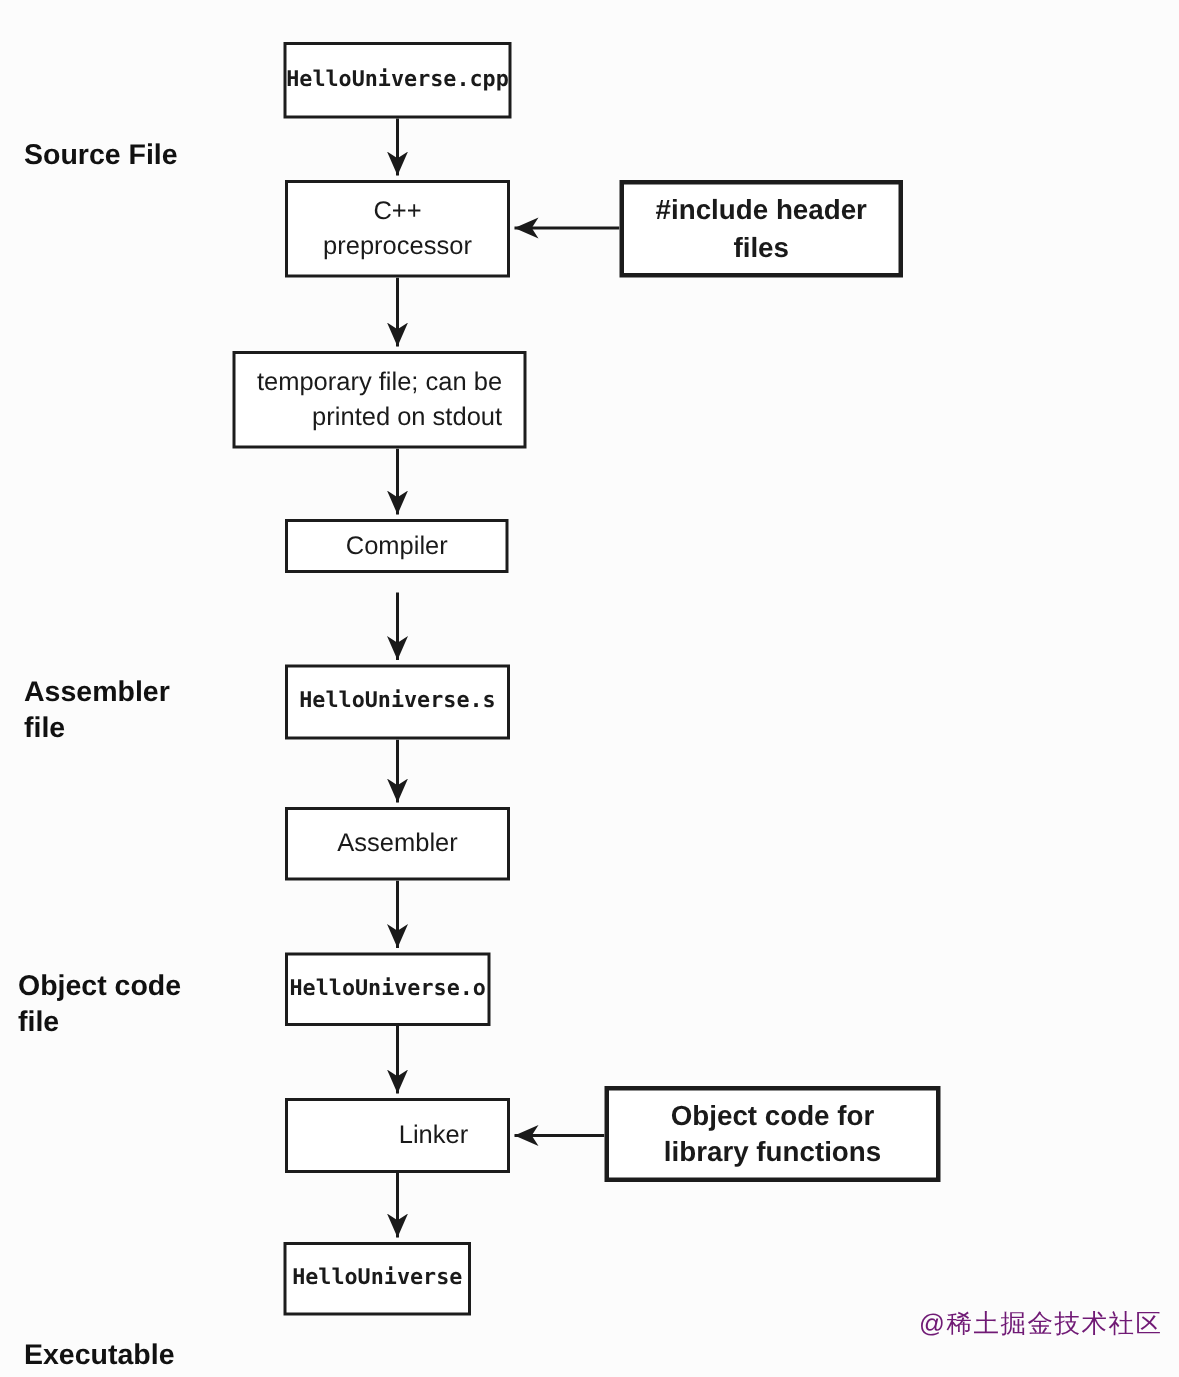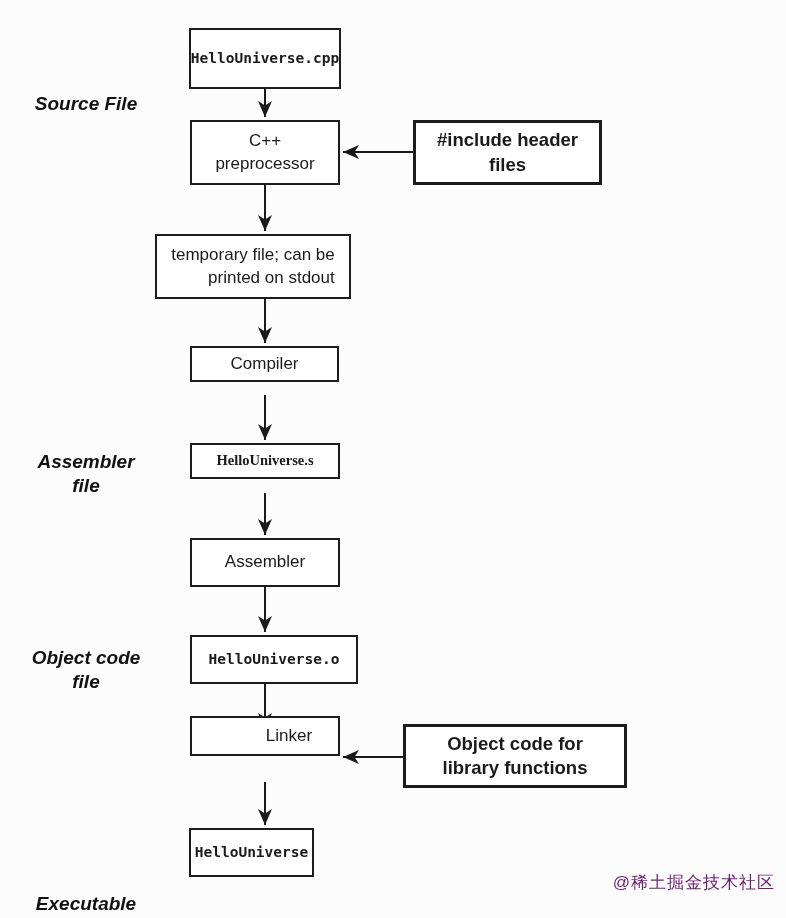--- a/index.html
+++ b/index.html
@@ -46,23 +46,22 @@
     font-weight: 700;
     font-size: 18.5px;
     line-height: 1.3;
   }
   .slabel {
     position: absolute;
     font-weight: 700;
     font-size: 19px;
     line-height: 1.25;
     color: #111111;
-    text-align: center;
+    text-align: left;
     white-space: pre-line;
-    font-style: italic;
   }
   .watermark {
     position: absolute;
     left: 595px;
     top: 871px;
     width: 180px;
     text-align: right;
     font-size: 17px;
     color: #701a75;
     letter-spacing: 1px;
@@ -94,31 +93,31 @@
   </svg>
 
   <div class="slabel" style="left:16px; top:92px;  width:140px;">Source File</div>
   <div class="slabel" style="left:16px; top:450px; width:140px;">Assembler
 file</div>
   <div class="slabel" style="left:12px; top:646px; width:148px;">Object code
 file</div>
   <div class="slabel" style="left:16px; top:874px; width:140px;margin-top:18px;">Executable
 file</div>
 
-  <div class="box mono" style="left:189px; top:28px;  width:152px; height:61px;">HelloUniverse.cpp</div>
+  <div class="box mono" style="left:189px; top:28px;  width:152px; height:51px;">HelloUniverse.cpp</div>
   <div class="box" style="left:190px; top:120px; width:150px; height:65px;">C++
 preprocessor</div>
   <div class="box thick" style="left:413px; top:120px; width:189px; height:65px;">#include header
 files</div>
   <div class="box" style="left:155px; top:234px; width:196px; height:65px;text-align:right;">temporary file; can be
 printed on stdout</div>
   <div class="box" style="left:190px; top:346px; width:149px; height:36px;">Compiler</div>
-  <div class="box mono" style="left:190px; top:443px; width:150px; height:36px;font-family:Liberation Serif, serif;">HelloUniverse.s</div>
+  <div class="box mono" style="left:190px; top:443px; width:150px; height:50px;">HelloUniverse.s</div>
   <div class="box" style="left:190px; top:538px; width:150px; height:49px;">Assembler</div>
-  <div class="box mono" style="left:190px; top:635px; width:168px; height:49px;">HelloUniverse.o</div>
-  <div class="box" style="left:190px; top:716px; width:150px; height:40px;padding-left:48px;">Linker</div>
+  <div class="box mono" style="left:190px; top:635px; width:137px; height:49px;">HelloUniverse.o</div>
+  <div class="box" style="left:190px; top:732px; width:150px; height:50px;padding-left:48px;">Linker</div>
   <div class="box thick" style="left:403px; top:724px; width:224px; height:64px;">Object code for
 library functions</div>
   <div class="box mono" style="left:189px; top:828px; width:125px; height:49px;">HelloUniverse</div>
 
   <div class="watermark">@稀土掘金技术社区</div>
 
 </div>
 
 </body></html>

